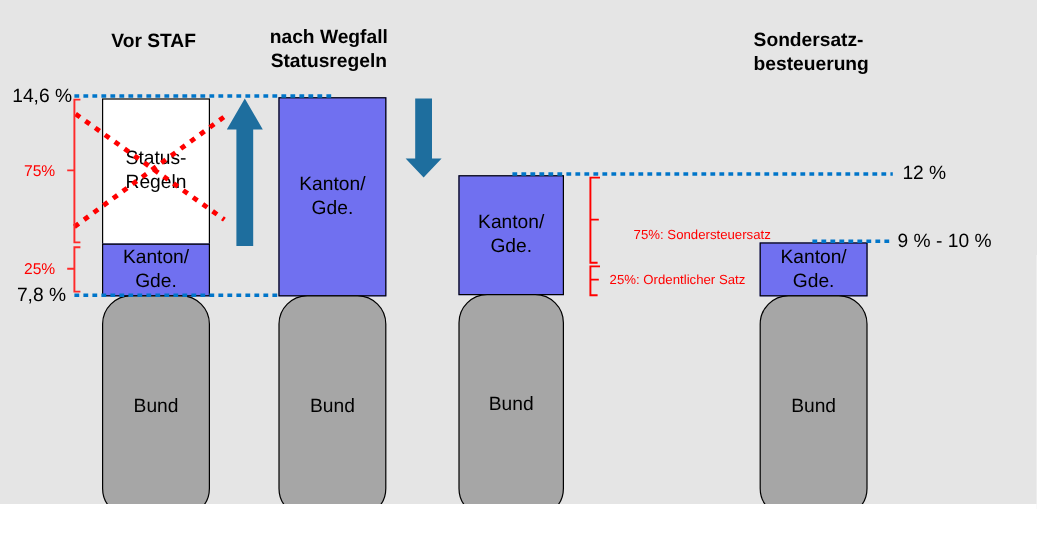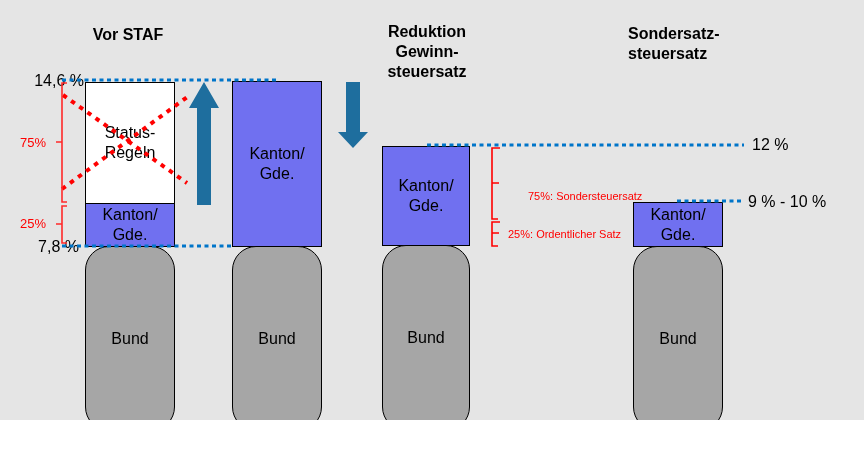--- a/index.html
+++ b/index.html
@@ -14,36 +14,35 @@
   .title.left-align{transform:none;text-align:left;}
   .seg{
     position:absolute;box-sizing:border-box;border:1px solid #000;
     display:flex;align-items:center;justify-content:center;
     text-align:center;font-size:16px;line-height:20px;white-space:pre-line;
   }
   .seg-white{background:#ffffff;}
   .seg-blue{background:#7070f0;}
   .seg-gray{background:#a6a6a6;border-radius:24px;}
   .axis-label{position:absolute;font-size:16px;line-height:20px;}
-  .axis-label.right{text-align:right;margin-left:24px;}
+  .axis-label.right{text-align:right;}
   .red-small{position:absolute;color:#ff0000;font-size:13px;line-height:14px;}
   .red-note{position:absolute;color:#ff0000;font-size:11px;line-height:13px;text-align:left;}
   svg.overlay{position:absolute;left:0;top:0;pointer-events:none;}
 </style>
 </head>
 <body>
 
 <div class="canvas">
 
   <div class="title" style="left:128px;top:25px;">Vor STAF</div>
-  <div class="title" style="left:427px;top:22px;">Reduktion
-Gewinn-
-steuersatz</div>
+  <div class="title" style="left:274px;top:22px;">nach Wegfall
+Statusregeln</div>
   <div class="title left-align" style="left:628px;top:24px;">Sondersatz-
-steuersatz</div>
+besteuerung</div>
 
   <div class="seg seg-white" style="left:85px;top:82px;width:90px;height:122px;">Status-
 Regeln</div>
   <div class="seg seg-blue" style="left:85px;top:203px;width:90px;height:44px;">Kanton/
 Gde.</div>
   <div class="seg seg-gray" style="left:85px;top:246px;width:90px;height:185px;">Bund</div>
 
   <div class="seg seg-blue" style="left:232px;top:81px;width:90px;height:166px;">Kanton/
 Gde.</div>
   <div class="seg seg-gray" style="left:232px;top:246px;width:90px;height:185px;">Bund</div>

